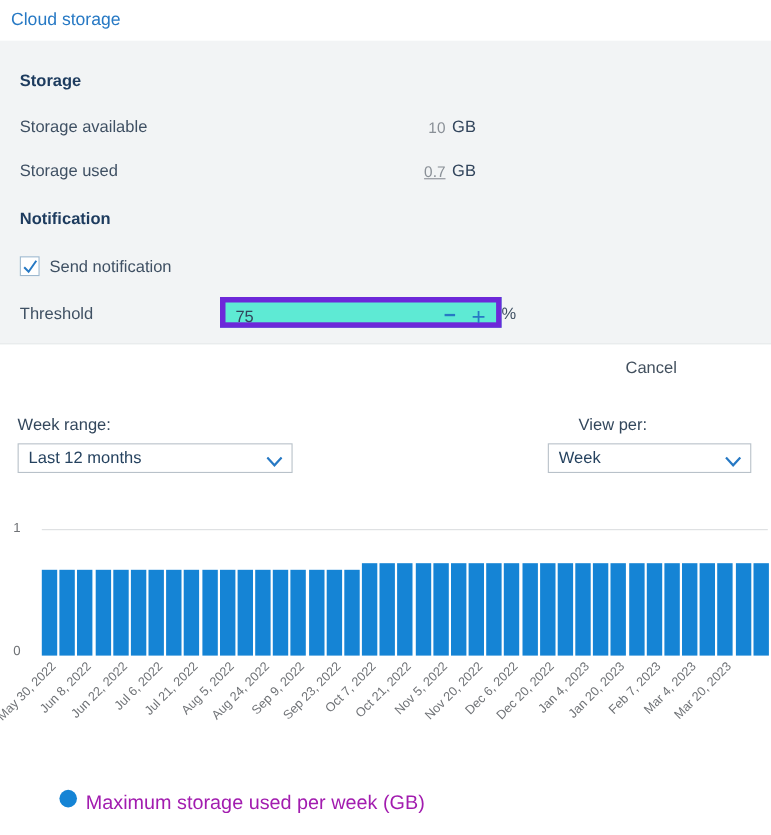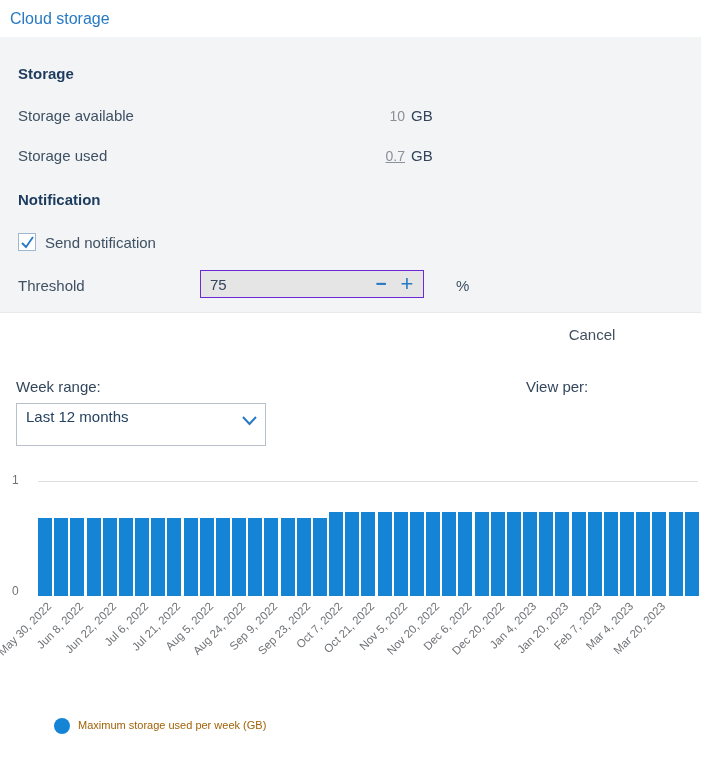--- a/index.html
+++ b/index.html
@@ -13,44 +13,44 @@
   .section-h{position:absolute;left:18px;font-size:15px;font-weight:bold;color:#1d3b5e;}
   .row-label{position:absolute;left:18px;font-size:15px;color:#3f5063;}
   .row-value{position:absolute;width:70px;text-align:right;font-size:14px;color:#8a9097;}
   .row-unit{position:absolute;left:411px;font-size:15px;color:#32455c;}
 
   .checkbox{position:absolute;left:18px;top:233px;width:18px;height:18px;background:#fff;border:1px solid #9db8cf;box-sizing:border-box;}
   .checkbox svg{position:absolute;left:1px;top:1px;}
   .cb-label{position:absolute;left:45px;top:234px;font-size:15px;color:#3f5063;}
 
   .threshold-label{position:absolute;left:18px;top:277px;font-size:15px;color:#3f5063;}
-  .threshold-box{position:absolute;left:200px;top:270px;width:224px;height:28px;background:#e5e5e5;border:1px solid #6d28d9;box-sizing:border-box;}
+  .threshold-box{position:absolute;left:200px;top:270px;width:256px;height:28px;background:#5eead4;border:5px solid #6d28d9;box-sizing:border-box;}
   .threshold-value{position:absolute;left:9px;top:5px;font-size:15px;color:#32455c;}
   .step-btn{position:absolute;top:0;width:24px;height:26px;line-height:26px;text-align:center;color:#2779c4;font-size:19px;cursor:pointer;background:transparent;border:none;padding:0;}
   .btn-minus{right:30px;font-weight:bold;}
   .btn-plus{right:4px;font-size:22px;}
   .threshold-unit{position:absolute;left:456px;top:277px;font-size:15px;color:#3f5063;}
 
   .cancel-btn{position:absolute;left:560px;top:325px;width:64px;text-align:center;font-size:15px;color:#42505e;cursor:pointer;background:none;border:none;}
   .ok-btn{position:absolute;left:634px;top:317px;width:67px;height:41px;background:#1577c8;color:#fff;font-weight:bold;font-size:15px;border:none;cursor:pointer;}
 
   .filter-label{position:absolute;font-size:15px;color:#33475c;}
-  .select{position:absolute;height:43px;background:#fff;border:1px solid #b8c1c9;box-sizing:border-box;cursor:pointer;}
+  .select{position:absolute;height:27px;background:#fff;border:1px solid #b8c1c9;box-sizing:border-box;cursor:pointer;}
   .select .sel-text{position:absolute;left:9px;top:4px;font-size:15px;color:#25425f;}
   .select .chev{position:absolute;right:8px;top:8px;}
 
   .ytick{position:absolute;width:18px;text-align:left;font-size:12px;color:#6f7276;}
   .gridline{position:absolute;left:38px;top:481px;width:660px;height:1px;background:#dcdee0;}
   #plot{position:absolute;left:38px;top:481px;width:663px;height:115px;}
   .bar{position:absolute;bottom:0;width:14px;}
   #xlabels{position:absolute;left:0;top:0;width:701px;height:759px;pointer-events:none;}
   .xlab{position:absolute;width:130px;text-align:right;font-size:11.5px;color:#6f7276;white-space:nowrap;transform:rotate(-45deg);transform-origin:100% 0;}
 
   .legend-dot{position:absolute;left:54px;top:718px;width:16px;height:16px;border-radius:50%;}
-  .legend-text{position:absolute;left:78px;top:719px;font-size:11px;color:#a16207;}
+  .legend-text{position:absolute;left:78px;top:719px;font-size:18px;color:#a21caf;}
 </style>
 </head>
 <body>
 
 <div id="app">
 
   <div class="title">Cloud storage</div>
 
   <div class="panel">
     <div class="section-h" style="top:28px;">Storage</div>
@@ -93,20 +93,28 @@
   <div class="select" style="left:16px;top:403px;width:250px;">
     <div class="sel-text">Last 12 months</div>
     <span class="chev">
       <svg width="15" height="10" viewBox="0 0 15 10">
           <polyline points="1,1 7.5,8 14,1" fill="none" stroke="#2779c4" stroke-width="2"></polyline>
         </svg>
     </span>
   </div>
 
   <div class="filter-label" style="left:526px;top:378px;">View per:</div>
+  <div class="select" style="left:498px;top:403px;width:185px;">
+    <div class="sel-text">Week</div>
+    <span class="chev">
+      <svg width="15" height="10" viewBox="0 0 15 10">
+          <polyline points="1,1 7.5,8 14,1" fill="none" stroke="#2779c4" stroke-width="2"></polyline>
+        </svg>
+    </span>
+  </div>
 
   <div class="ytick" style="left:12px;top:473px;">1</div>
   <div class="gridline"></div>
   <div id="plot">
       <div class="bar" style="left: 0px; height: 78px; background: rgb(21, 132, 213);"></div>
       <div class="bar" style="left: 16.17px; height: 78px; background: rgb(21, 132, 213);"></div>
       <div class="bar" style="left: 32.34px; height: 78px; background: rgb(21, 132, 213);"></div>
       <div class="bar" style="left: 48.51px; height: 78px; background: rgb(21, 132, 213);"></div>
       <div class="bar" style="left: 64.68px; height: 78px; background: rgb(21, 132, 213);"></div>
       <div class="bar" style="left: 80.85px; height: 78px; background: rgb(21, 132, 213);"></div>

